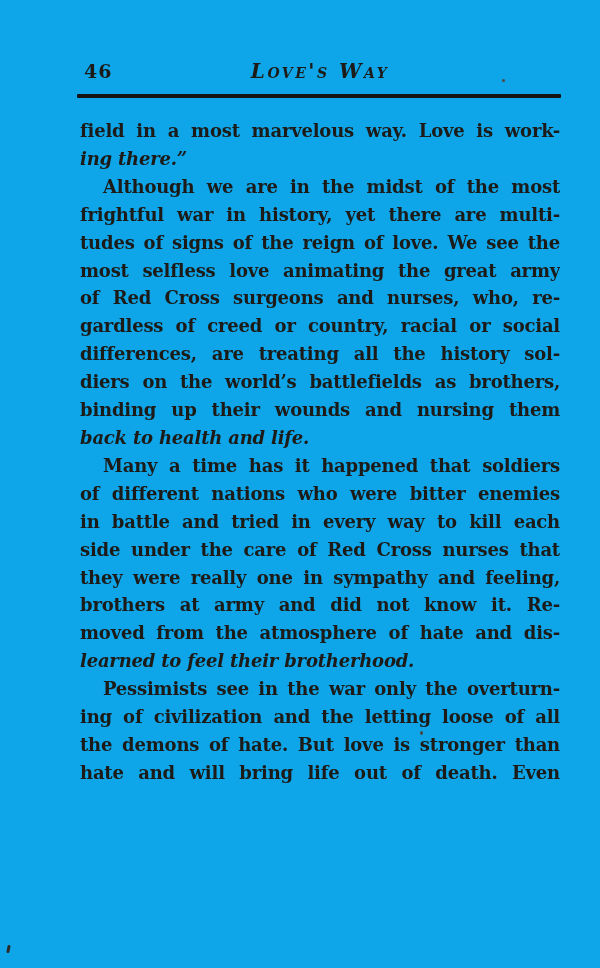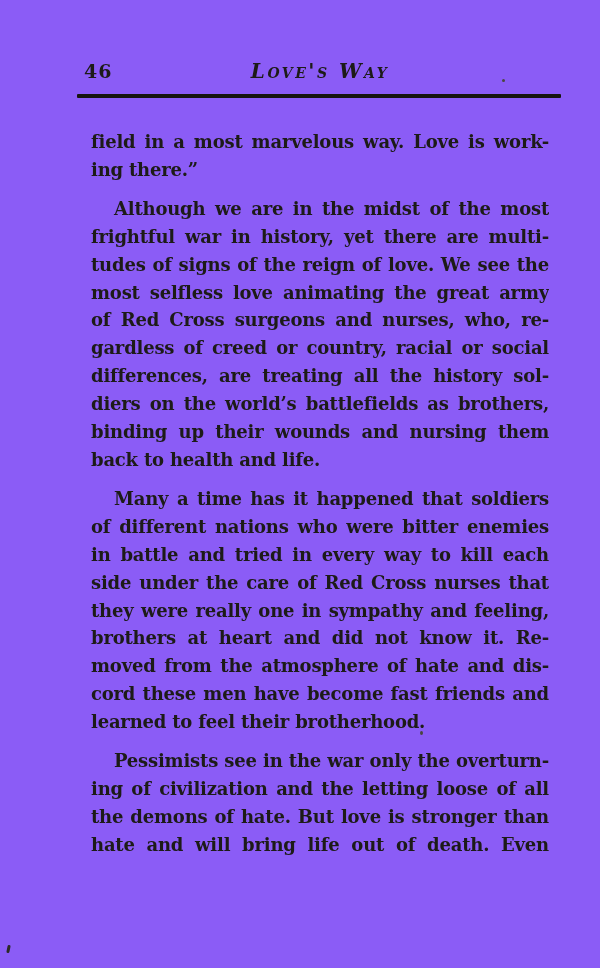--- a/index.html
+++ b/index.html
@@ -2,21 +2,21 @@
 <html><head>
 <meta charset="utf-8">
 <style>
   html, body { margin: 0; padding: 0; }
   body { background: #fcfcfa; }
 
   .page {
     position: relative;
     width: 600px;
     height: 968px;
-    background: #8b5cf6;
+    background: #0ea5e9;
     overflow: hidden;
     font-family: "DejaVu Serif", serif;
     color: #1d1b18;
   }
 
   
   .pagenum {
     position: absolute;
     left: 84px;
     top: 60px;
@@ -50,29 +50,29 @@
   .textblock {
     position: absolute;
     left: 80px;
     top: 117px;
     width: 480px;
     font-size: 18px;
     line-height: 27.9px;
     font-weight: 700;
     letter-spacing: -0.2px;
   }
-  .para { margin: 11px; }
+  .para { margin: 0; }
   .line {
     text-align: justify;
     text-align-last: justify;
     white-space: nowrap;
     overflow: hidden;
   }
   .line.indent { text-indent: 23px; }
-  .line.endline { text-align-last: left; }
+  .line.endline { text-align-last: left; font-style: italic; }
 
   
   .speck { position: absolute; background: #4a463f; border-radius: 50%; }
   .speck-header { left: 502px; top: 79px; width: 3px; height: 3px; }
   .speck-midtext { left: 420px; top: 731px; width: 3px; height: 4px; }
   .speck-corner {
     left: 7px; top: 945px; width: 3px; height: 8px;
     background: #2c2a26; border-radius: 2px; transform: rotate(12deg);
   }
 </style>
@@ -103,23 +103,22 @@
         <div class="line">diers on the world’s battlefields as brothers,</div>
         <div class="line">binding up their wounds and nursing them</div>
         <div class="line endline">back to health and life.</div>
       </div>
       <div class="para">
         <div class="line indent">Many a time has it happened that soldiers</div>
         <div class="line">of different nations who were bitter enemies</div>
         <div class="line">in battle and tried in every way to kill each</div>
         <div class="line">side under the care of Red Cross nurses that</div>
         <div class="line">they were really one in sympathy and feeling,</div>
-        <div class="line">brothers at heart and did not know it.  Re-</div>
+        <div class="line">brothers at army and did not know it.  Re-</div>
         <div class="line">moved from the atmosphere of hate and dis-</div>
-        <div class="line">cord these men have become fast friends and</div>
         <div class="line endline">learned to feel their brotherhood.</div>
       </div>
       <div class="para">
         <div class="line indent">Pessimists see in the war only the overturn-</div>
         <div class="line">ing of civilization and the letting loose of all</div>
         <div class="line">the demons of hate.  But love is stronger than</div>
         <div class="line">hate and will bring life out of death.  Even</div>
       </div>
     </div>
 

